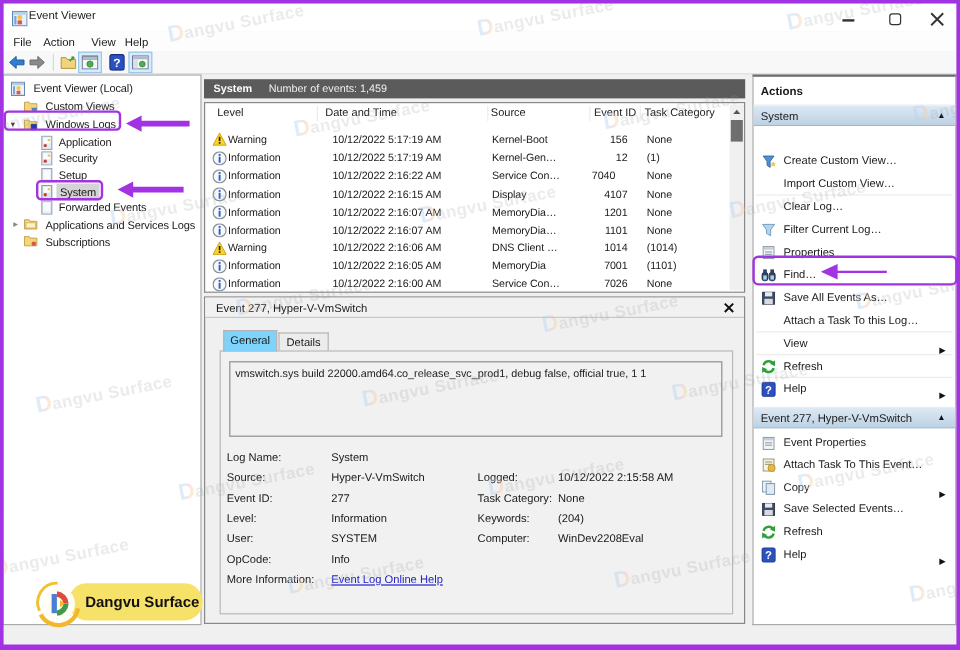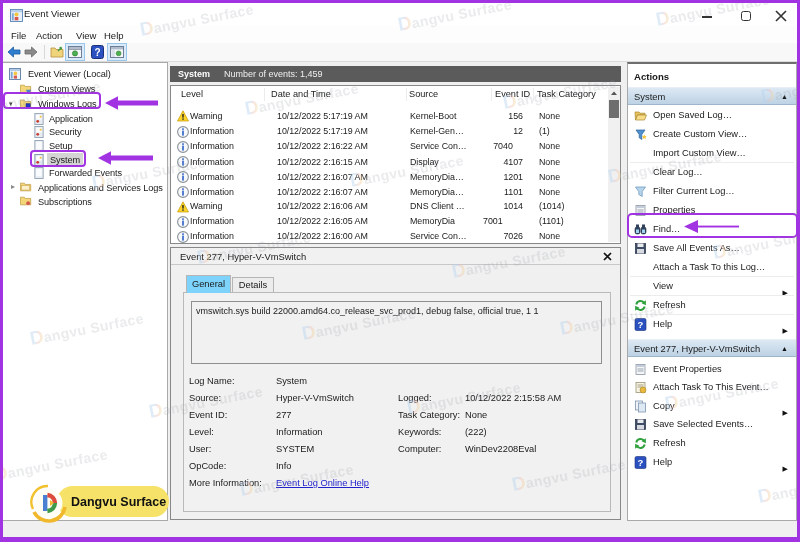--- a/index.html
+++ b/index.html
@@ -263,21 +263,21 @@
     </div>
   <div class="trowt" style="top:128px">
       <svg class="abs inf" style="left:6px;top:1.5px" width="12" height="12" viewBox="0 0 12 12">
         <circle cx="6" cy="6" r="5.4" fill="#f6f8fa" stroke="#8a9199" stroke-width="1.1"></circle>
         <rect x="5.2" y="2.3" width="1.6" height="1.6" fill="#2b5fc7"></rect>
         <rect x="5.2" y="4.6" width="1.6" height="5" fill="#2b5fc7"></rect>
       </svg>
       <span class="abs" style="left:19px;top:2px">Information</span>
       <span class="abs" style="left:106px;top:2px">10/12/2022 2:16:05 AM</span>
       <span class="abs" style="left:239px;top:2px">MemoryDia</span>
-      <span class="abs" style="left:312px;top:2px;width:40px;text-align:left">7001</span>
+      <span class="abs" style="left:312px;top:2px;width:40px;text-align:right">7001</span>
       <span class="abs" style="left:368px;top:2px">(1101)</span>
     </div>
   <div class="trowt" style="top:143px">
       <svg class="abs inf" style="left:6px;top:1.5px" width="12" height="12" viewBox="0 0 12 12">
         <circle cx="6" cy="6" r="5.4" fill="#f6f8fa" stroke="#8a9199" stroke-width="1.1"></circle>
         <rect x="5.2" y="2.3" width="1.6" height="1.6" fill="#2b5fc7"></rect>
         <rect x="5.2" y="4.6" width="1.6" height="5" fill="#2b5fc7"></rect>
       </svg>
       <span class="abs" style="left:19px;top:2px">Information</span>
       <span class="abs" style="left:106px;top:2px">10/12/2022 2:16:00 AM</span>
@@ -319,45 +319,38 @@
     <div class="flds" style="left:105px;top:145px">Hyper-V-VmSwitch</div>
   <div class="flds" style="left:227px;top:145px">Logged:</div>
     <div class="flds" style="left:294px;top:145px">10/12/2022 2:15:58 AM</div>
   <div class="flds" style="left:18px;top:162px">Event ID:</div>
     <div class="flds" style="left:105px;top:162px">277</div>
   <div class="flds" style="left:227px;top:162px">Task Category:</div>
     <div class="flds" style="left:294px;top:162px">None</div>
   <div class="flds" style="left:18px;top:179px">Level:</div>
     <div class="flds" style="left:105px;top:179px">Information</div>
   <div class="flds" style="left:227px;top:179px">Keywords:</div>
-    <div class="flds" style="left:294px;top:179px">(222)</div>
+    <div class="flds" style="left:294px;top:179px">(204)</div>
   <div class="flds" style="left:18px;top:196px">User:</div>
     <div class="flds" style="left:105px;top:196px">SYSTEM</div>
   <div class="flds" style="left:227px;top:196px">Computer:</div>
     <div class="flds" style="left:294px;top:196px">WinDev2208Eval</div>
   <div class="flds" style="left:18px;top:213px">OpCode:</div>
     <div class="flds" style="left:105px;top:213px">Info</div>
   <div class="flds" style="left:18px;top:230px">More Information:</div>
     <div class="flds" style="left:105px;top:230px"><a class="lnk">Event Log Online Help</a></div>
 </div>
 
 <div class="pane acts">
   <div class="abs" style="left:6px;top:7px;font-weight:bold;font-size:9.6px">Actions</div>
   <div class="sechdr" style="top:23px">
       <span style="position:absolute;left:6px">System</span>
       <span class="arr-r" style="top:0">▲</span>
     </div>
 
-  <div class="aitem" style="top:41.5px">
-      <svg class="aicon" viewBox="0 0 13 13">
-        <path d="M1 3 L5 3 L6 4.2 L11 4.2 L11 6 L3.5 6 L1.5 11 Z" fill="#e8c45e" stroke="#a8872f" stroke-width="0.7"></path>
-        <path d="M3.5 6 L12.5 6 L10.5 11 L1.5 11 Z" fill="#f7dd8a" stroke="#a8872f" stroke-width="0.7"></path>
-      </svg>
-      <span class="txt">Open Saved Log…</span>
-    </div>
   <div class="aitem" style="top:60.5px">
       <svg class="aicon" viewBox="0 0 13 13">
         <path d="M2 2 L11 2 L7.8 6.5 L7.8 11.5 L5.2 9.8 L5.2 6.5 Z" fill="#4f90d0" stroke="#2d6399" stroke-width="0.7"></path>
         <path d="M9.5 7.5 l1 2 l2 0.3 l-1.5 1.4 l0.4 2 l-1.9 -1 l-1.9 1 l0.4 -2 l-1.5 -1.4 l2 -0.3 Z" fill="#f4c53d" transform="scale(0.8) translate(3.4,0.5)"></path>
       </svg>
       <span class="txt">Create Custom View…</span>
     </div>
   <div class="aitem" style="top:79.5px">
       <span class="txt">Import Custom View…</span>
     </div>

